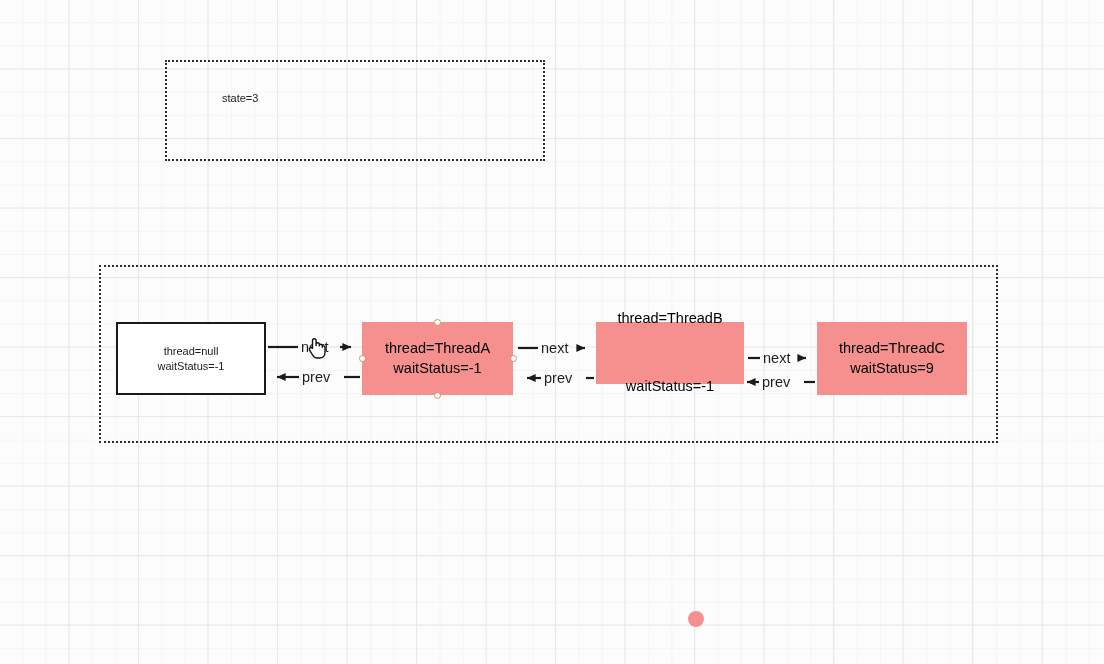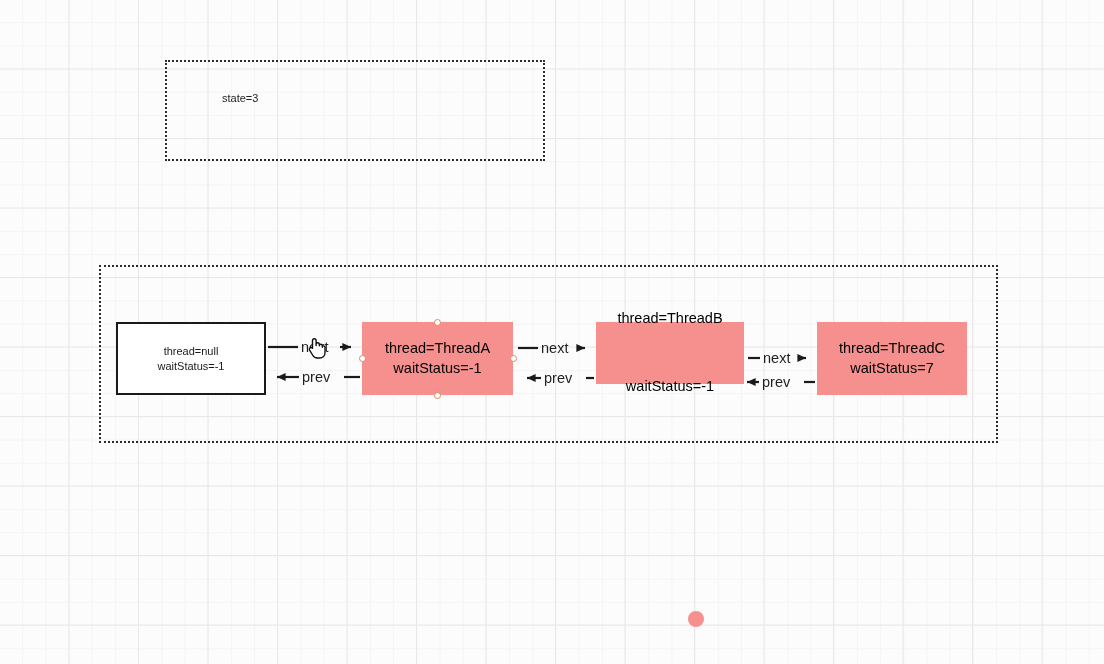--- a/index.html
+++ b/index.html
@@ -139,21 +139,21 @@
       <div class="handle" style="left: 434px; top: 318.5px; border-color: rgb(217, 138, 106);"></div>
       <div class="handle" style="left: 434px; top: 391.5px; border-color: rgb(217, 138, 106);"></div>
       <div class="handle" style="left: 358.5px; top: 355px; border-color: rgb(217, 138, 106);"></div>
       <div class="handle" style="left: 509.5px; top: 355px; border-color: rgb(217, 138, 106);"></div>
       <div class="node node-thread" style="left: 596px; top: 322px; width: 148px; height: 62px; background: rgb(245, 144, 142); gap: 48px;">
         <span class="line">thread=ThreadB</span>
         <span class="line">waitStatus=-1</span>
       </div>
       <div class="node node-thread" style="left: 817px; top: 322px; width: 150px; height: 73px; background: rgb(245, 144, 142); text-align: right;">
         <span class="line">thread=ThreadC</span>
-        <span class="line">waitStatus=7</span>
+        <span class="line">waitStatus=9</span>
       </div>
     </div>
 
   <svg id="edges" viewBox="0 0 1104 664">
     <defs>
       <marker id="arrow-r" markerWidth="9" markerHeight="9" refX="8.6" refY="4.5" orient="auto" markerUnits="userSpaceOnUse">
         <path d="M0,0.6 L8.6,4.5 L0,8.4 Z" fill="#1a1a1a"></path>
       </marker>
       <marker id="arrow-l" markerWidth="9" markerHeight="9" refX="8.6" refY="4.5" orient="auto" markerUnits="userSpaceOnUse">
         <path d="M0,0.6 L8.6,4.5 L0,8.4 Z" fill="#1a1a1a"></path>

